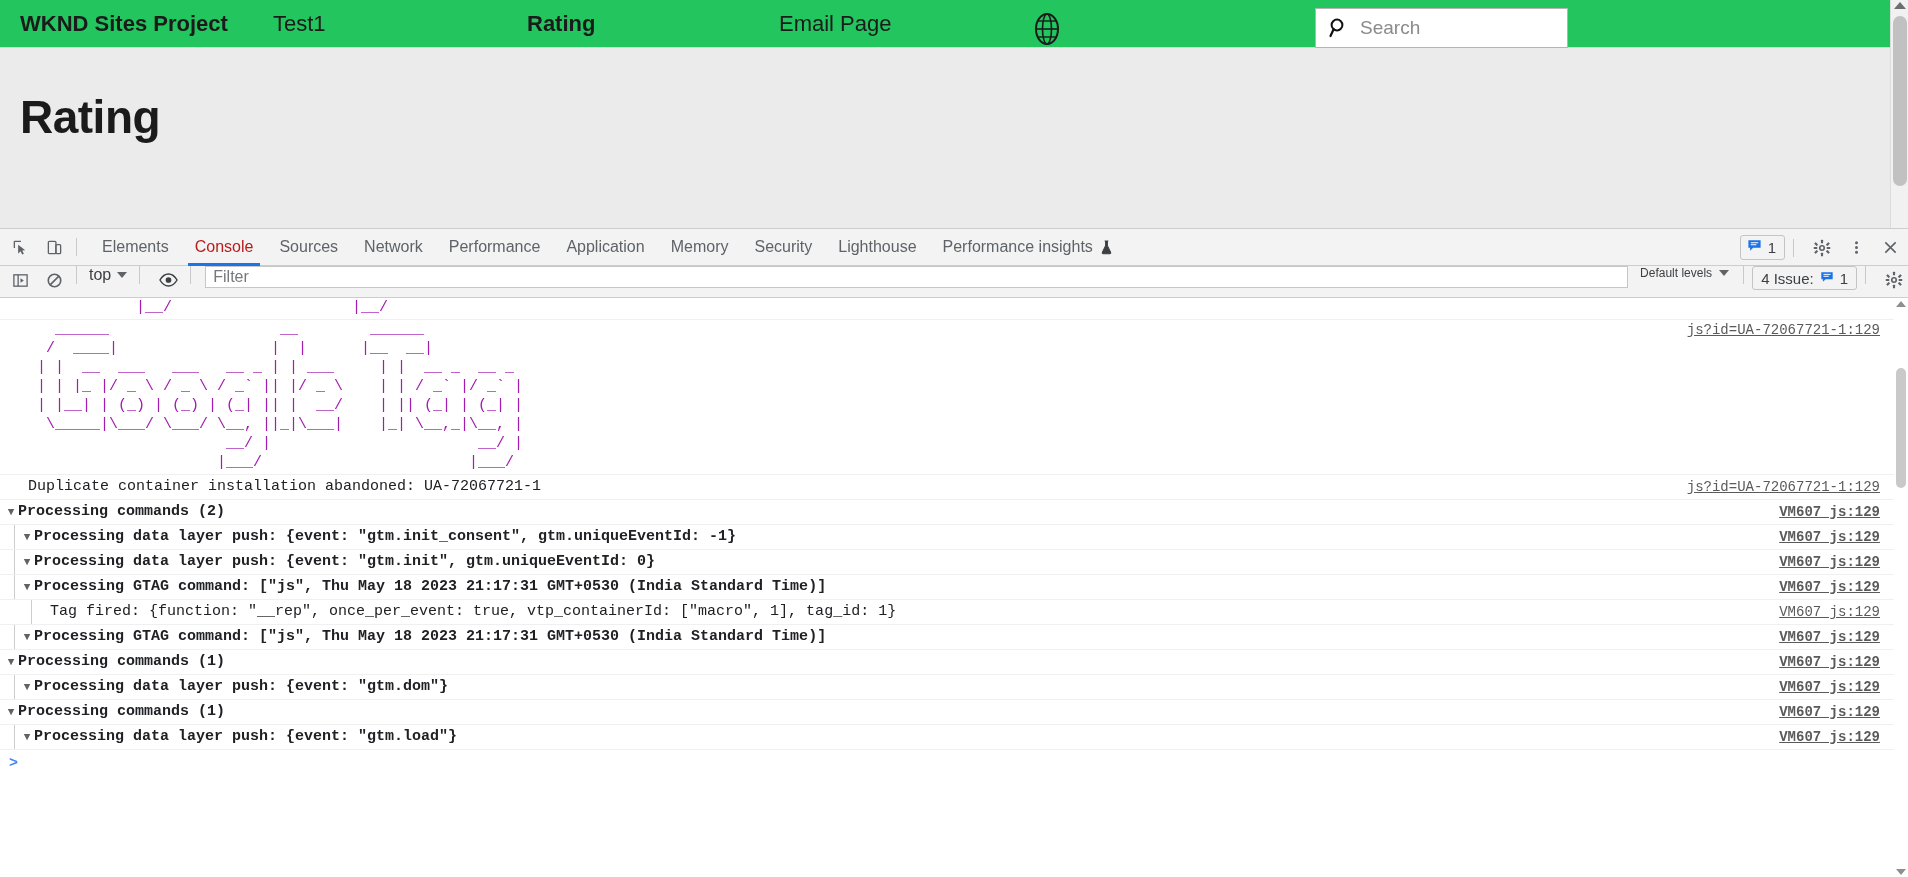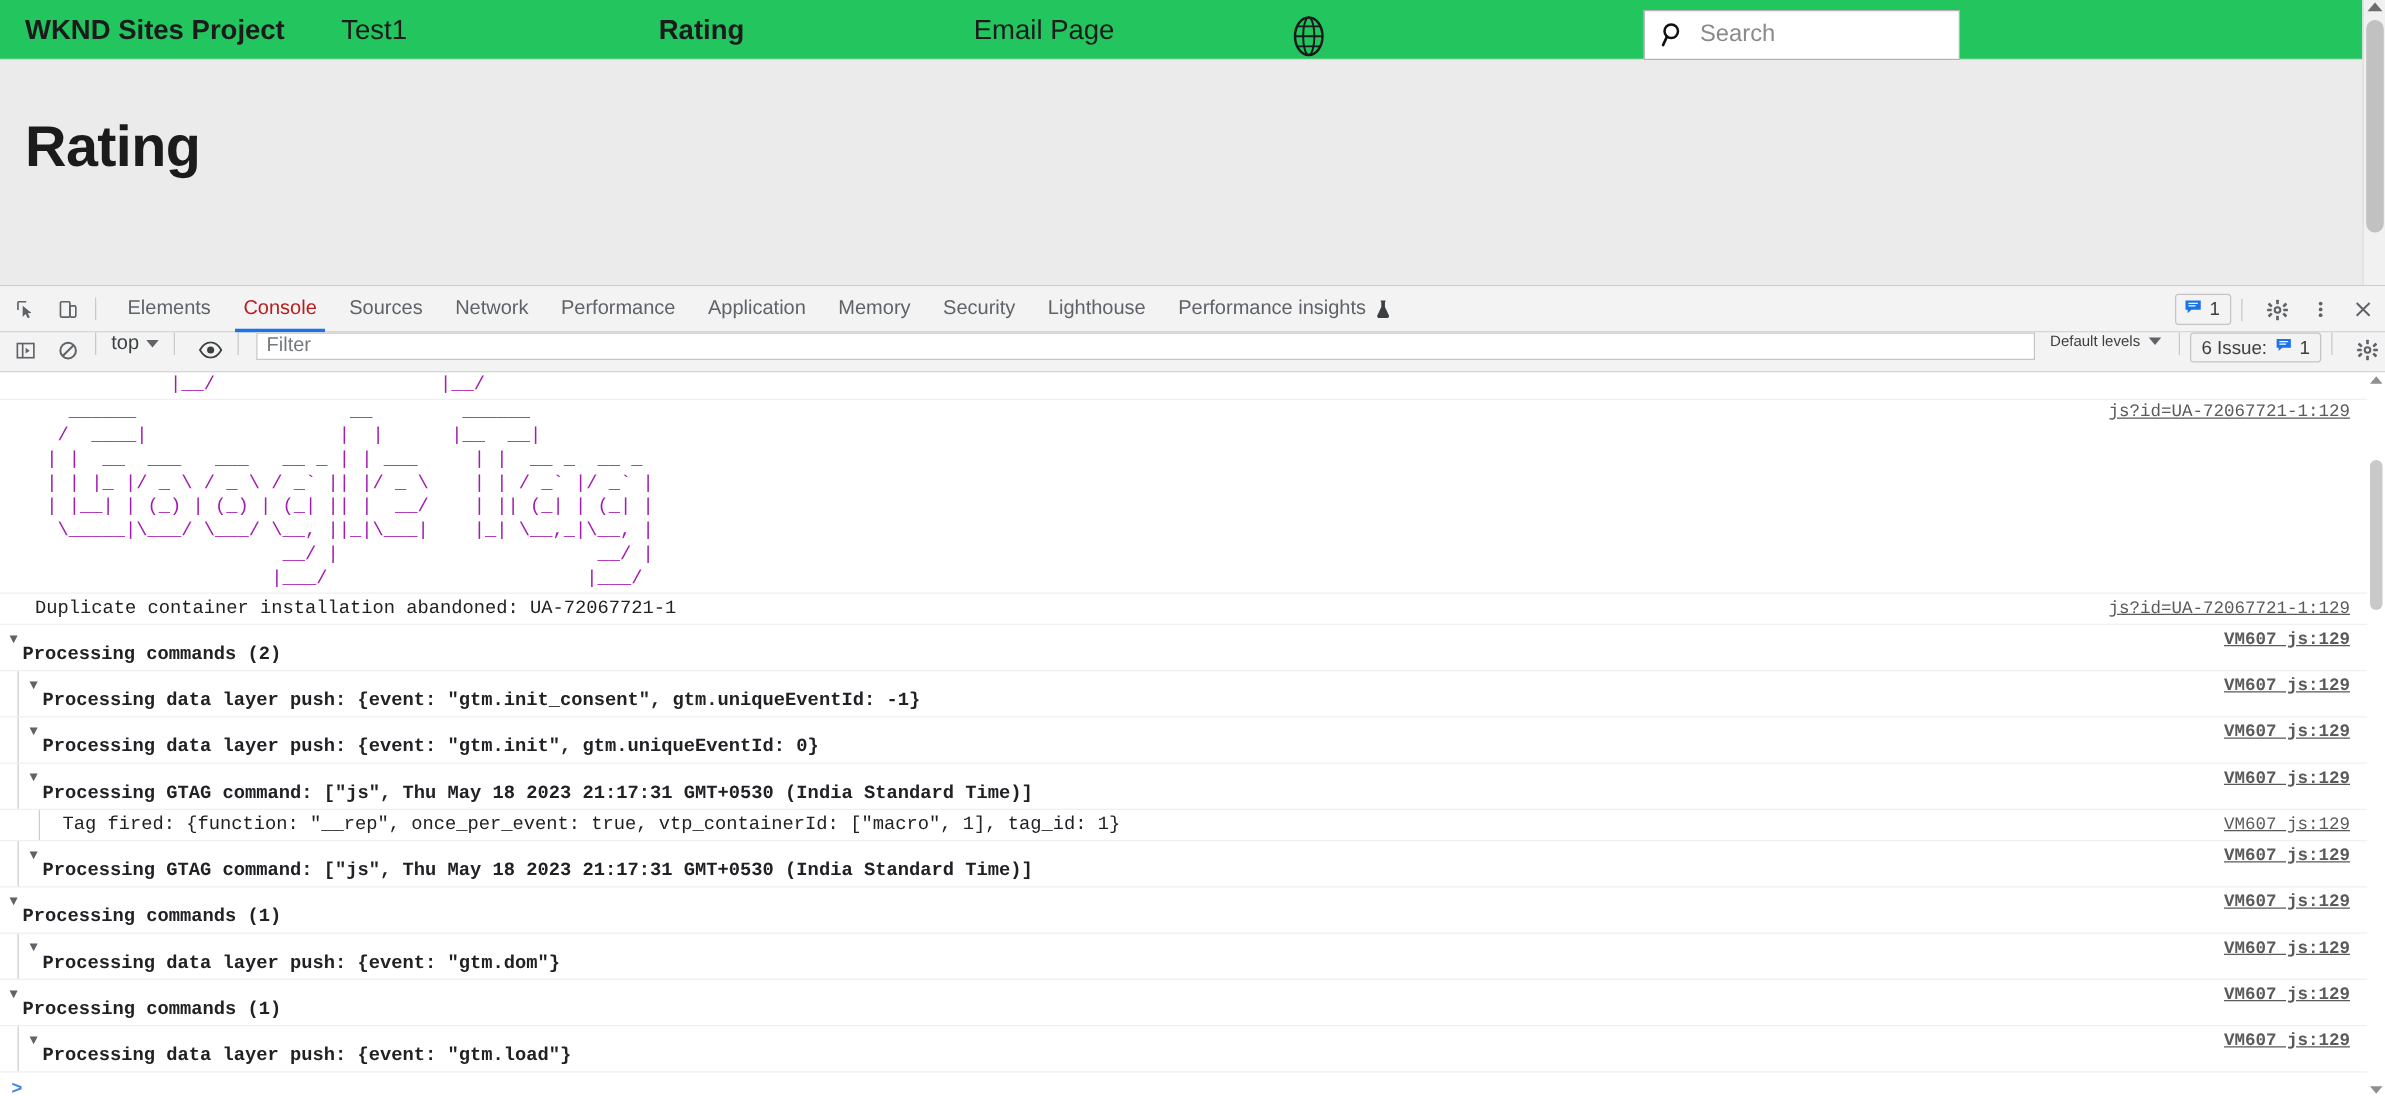--- a/index.html
+++ b/index.html
@@ -279,21 +279,21 @@
     min-height: 24px;
     display: flex;
     align-items: flex-start;
     padding: 2px 0 2px 0;
     font-family: "Liberation Mono", monospace;
     font-size: 15px;
     color: #202124;
     line-height: 20px;
   }
   .msg-text { white-space: pre; }
-  .msg.bold .msg-text { font-weight: bold; margin-top: 12px; }
+  .msg.bold .msg-text { font-weight: bold; }
   .msg .arrow {
     color: #5f6368;
     font-size: 11px;
     flex: none;
     width: 14px;
     text-align: center;
     line-height: 20px;
     cursor: pointer;
     user-select: none;
   }
@@ -520,21 +520,21 @@
       </svg>
     </div>
     <div class="dt-sep"></div>
     <input class="filter-input" type="text" placeholder="Filter" style="">
     <div class="levels-select">
       <span>Default levels</span>
       <span class="caret-down"></span>
     </div>
     <div class="dt-sep"></div>
     <div class="issues-pill">
-      <span>6 Issue:</span>
+      <span>4 Issue:</span>
       <span>
         <svg viewBox="0 0 16 16" width="14" height="14">
           <path d="M1.5 2.5 h13 v8 h-8 l-3.2 3 v-3 h-1.8 z" fill="#1a73e8"></path>
           <path d="M4 5 h8 M4 7.2 h6" stroke="#ffffff" stroke-width="1.1"></path>
         </svg>
       </span>
       <span>1</span>
     </div>
     <div class="dt-sep"></div>
     <div class="dt-iconbtn">

